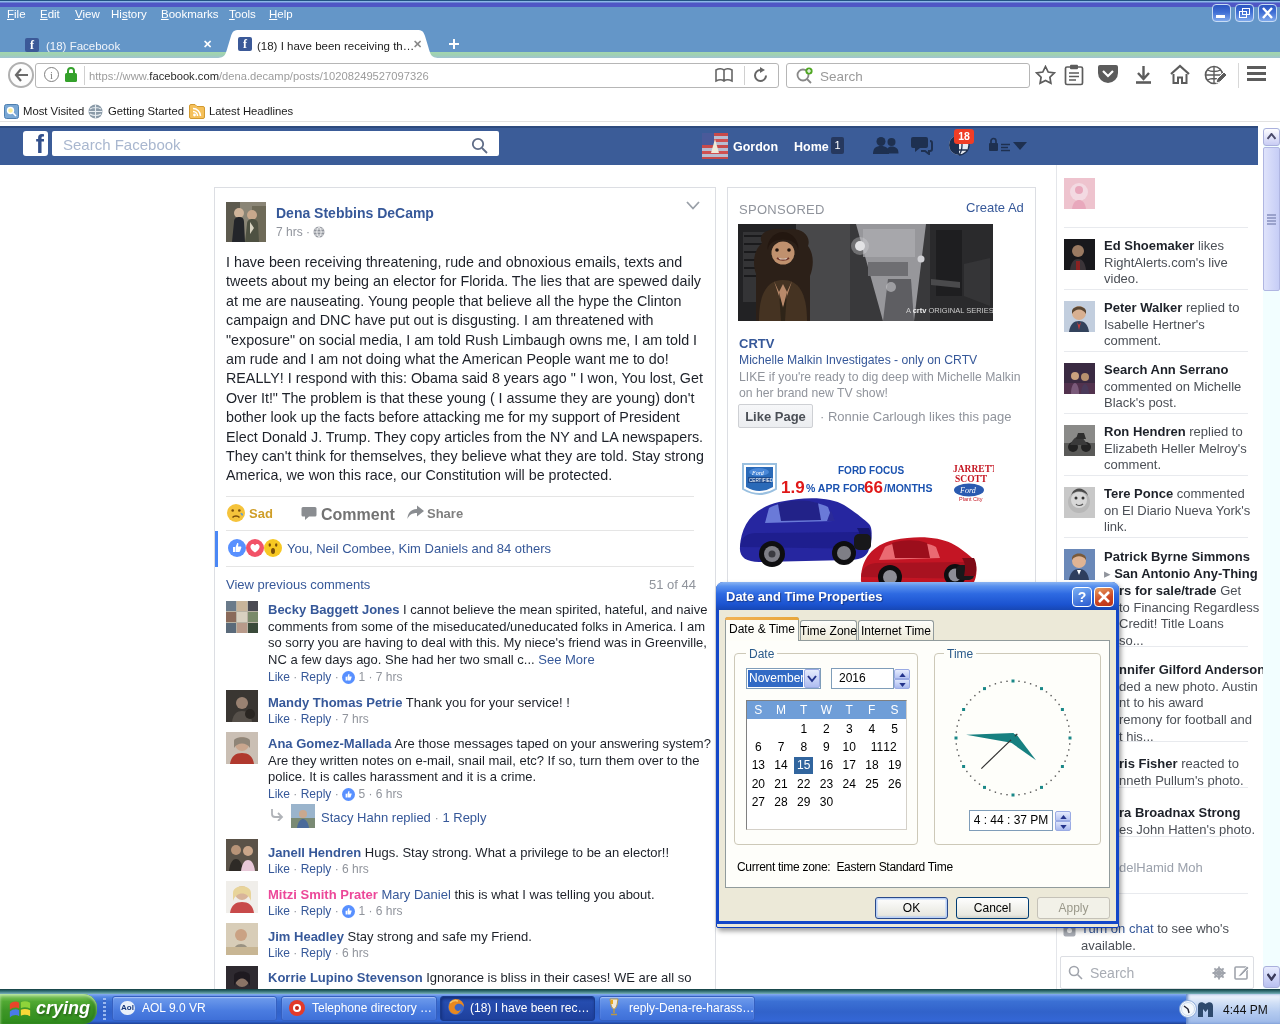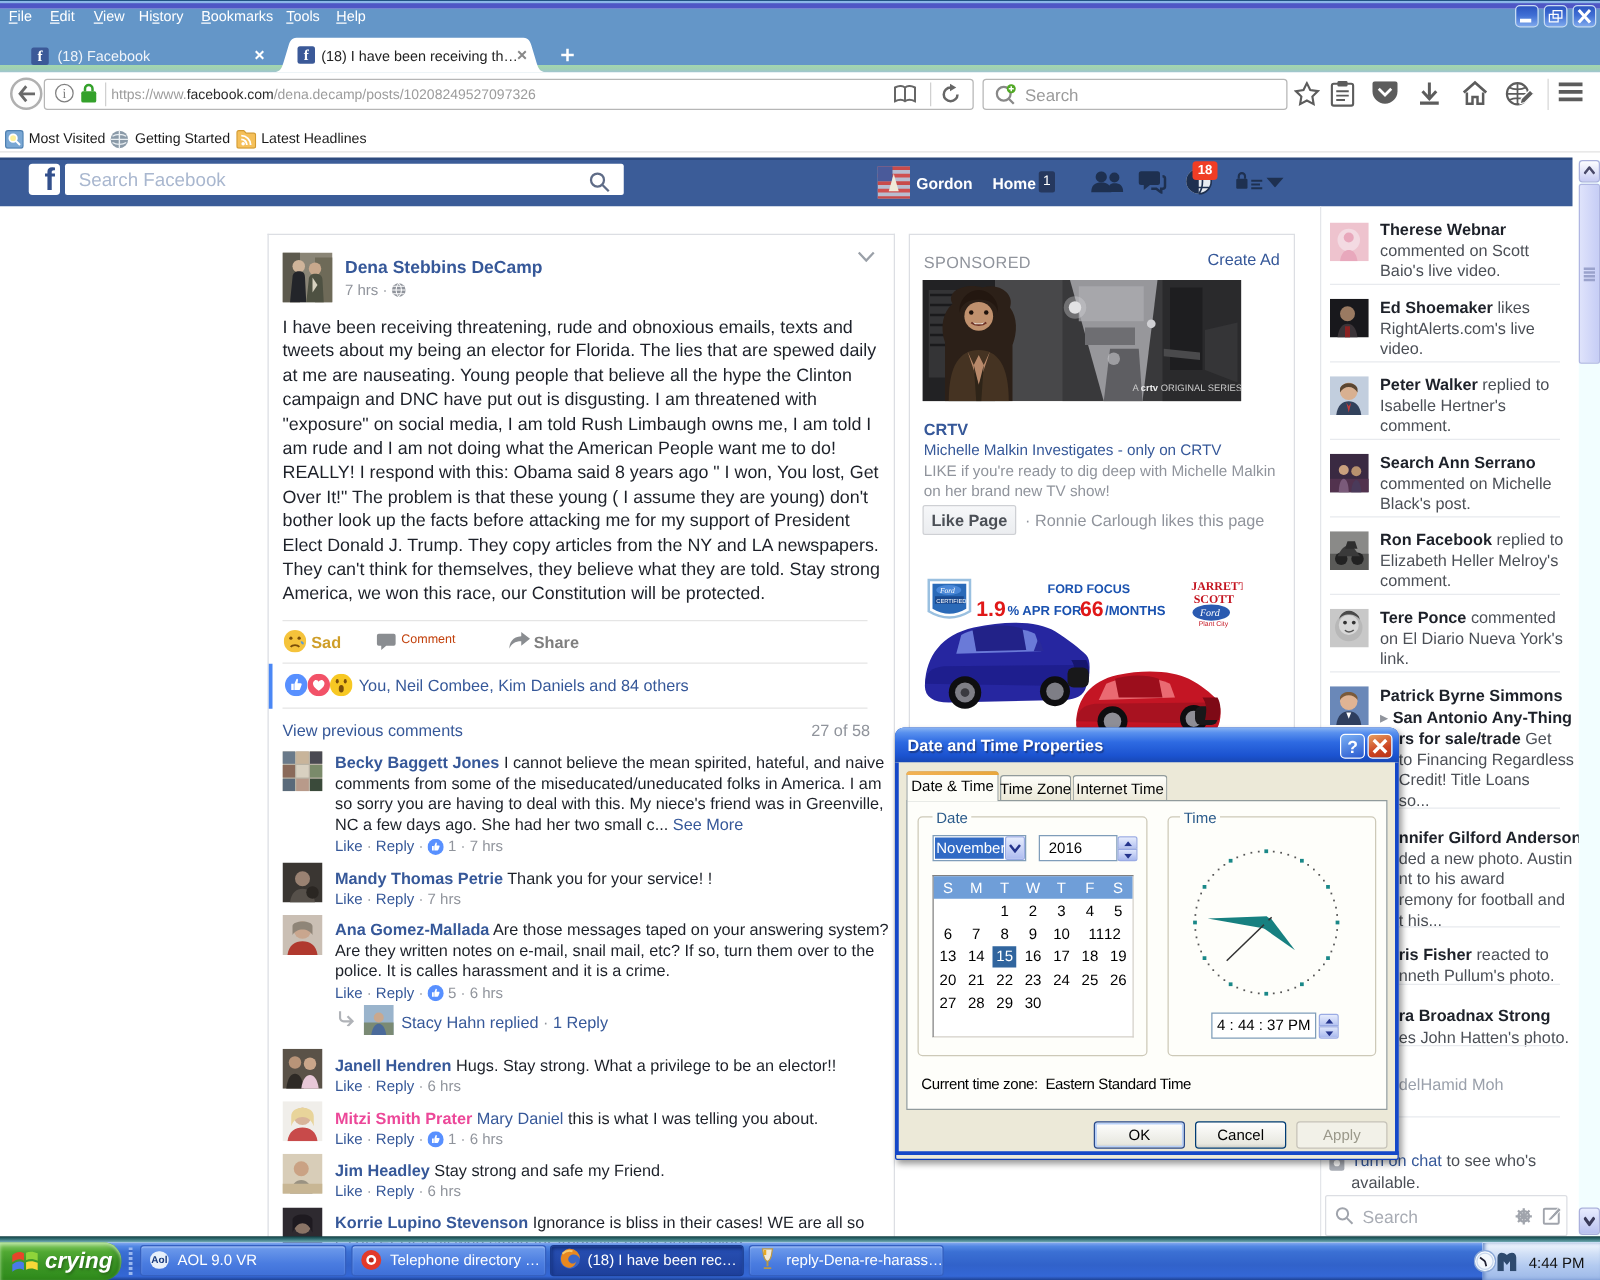--- a/index.html
+++ b/index.html
@@ -208,21 +208,21 @@
       <circle cx="9" cy="9" r="9" fill="#f5c33b"></circle>
       <circle cx="5.7" cy="6.5" r="1.3" fill="#7a4e0a"></circle>
       <circle cx="12.3" cy="6.5" r="1.3" fill="#7a4e0a"></circle>
       <path d="M5.5,13.5 C7,11.5 11,11.5 12.5,13.5" stroke="#7a4e0a" stroke-width="1.4" fill="none"></path>
       <path d="M13.5,9 C13.5,11 16,13 16,10.5 C16,9.3 14.5,8.7 13.5,9 Z" fill="#5b9bd5"></path>
     </svg>
 <div class="a" style="left:249px;top:506px;font-size:13px;font-weight:bold;color:#cf9e28">Sad</div>
 <svg class="a" style="left:301px;top:506px" width="16" height="15" viewBox="0 0 16 15">
       <path d="M2,1 L14,1 a1.5,1.5 0 0 1 1.5,1.5 L15.5,9 a1.5,1.5 0 0 1 -1.5,1.5 L8,10.5 L4,14 L4,10.5 L2,10.5 a1.5,1.5 0 0 1 -1.5,-1.5 L0.5,2.5 a1.5,1.5 0 0 1 1.5,-1.5" fill="#8a8d91"></path>
     </svg>
-<div class="a" style="left:321px;top:506px;font-size:10px;font-weight:normal;color:#c2410c">Comment</div>
+<div class="a" style="left:321px;top:506px;font-size:16px;font-weight:bold;color:#737373">Comment</div>
 <svg class="a" style="left:407px;top:505px" width="17" height="15" viewBox="0 0 17 15">
       <path d="M10,0.5 L17,6 L10,11.5 L10,8 C5,8 2,10 0.5,14 C0.5,9 3,4.5 10,4 Z" fill="#8a8d91"></path>
     </svg>
 <div class="a" style="left:427px;top:506px;font-size:13px;font-weight:bold;color:#7f7f7f">Share</div>
 <div class="a" style="left:226px;top:530px;width:468px;height:1px;background:#e5e5e5"></div>
 
 <div class="a" style="left:215px;top:531px;width:3px;height:36px;background:#4a87f5"></div>
 <svg class="a" style="left:228px;top:539px" width="18" height="18" viewBox="0 0 18 18">
       <circle cx="9" cy="9" r="9" fill="#5890ff"></circle>
       <path d="M5,8 L7,8 L7,13 L5,13 Z M7.5,8.2 L9,4.5 C9.2,3.8 10.5,4 10.4,5 L10,7.5 L12.5,7.5 C13.3,7.5 13.5,8.2 13.3,8.8 L12,12.3 C11.8,12.9 11.4,13 11,13 L7.5,13 Z" fill="#fff"></path>
@@ -233,21 +233,21 @@
     </svg>
 <svg class="a" style="left:264px;top:539px" width="18" height="18" viewBox="0 0 18 18">
       <circle cx="9" cy="9" r="9" fill="#f7c823"></circle>
       <ellipse cx="5.8" cy="6" rx="1.2" ry="1.8" fill="#7a4e0a"></ellipse>
       <ellipse cx="12.2" cy="6" rx="1.2" ry="1.8" fill="#7a4e0a"></ellipse>
       <ellipse cx="9" cy="12" rx="2" ry="3" fill="#7a4e0a"></ellipse>
     </svg>
 <div class="a" style="left:287px;top:541px;font-size:13px;color:#365899">You, Neil Combee, Kim Daniels and 84 others</div>
 <div class="a" style="left:226px;top:566px;width:468px;height:1px;background:#e5e5e5"></div>
 <div class="a" style="left:226px;top:577px;font-size:13px;color:#365899">View previous comments</div>
-<div class="a" style="left:649px;top:577px;font-size:13px;color:#90949c">27 of 58</div>
+<div class="a" style="left:649px;top:577px;font-size:13px;color:#90949c">51 of 44</div>
 
 <svg class="a" style="left:226px;top:601px" width="32" height="32" viewBox="0 0 32 32">
       <rect width="32" height="32" fill="#b8b2a4"></rect>
       <rect x="0" y="0" width="10" height="10" fill="#6a7a8a"></rect>
       <rect x="11" y="0" width="10" height="10" fill="#c8b49a"></rect>
       <rect x="22" y="0" width="10" height="10" fill="#4a4a52"></rect>
       <rect x="0" y="11" width="10" height="10" fill="#8a6a5a"></rect>
       <rect x="11" y="11" width="10" height="10" fill="#d8d0c0"></rect>
       <rect x="22" y="11" width="10" height="10" fill="#7a8a6a"></rect>
       <rect x="0" y="22" width="10" height="10" fill="#5a6a7a"></rect>
@@ -418,21 +418,20 @@
 </svg>
 
 <div class="a" style="left:1056px;top:165px;width:1px;height:824px;background:#e4e6ea"></div>
 
 <svg class="a" style="left:1064px;top:178px" width="31" height="31" viewBox="0 0 31 31">
       <rect width="31" height="31" fill="#eec3ce"></rect>
       <circle cx="15" cy="14" r="9" fill="#f3dae2"></circle>
       <circle cx="15" cy="12" r="4" fill="#e8a8bc"></circle>
       <path d="M8,31 C9,24 12,22 15,22 C18,22 21,24 22,31 Z" fill="#e8a8bc"></path>
     </svg>
-<div class="a" style="left:1104px;top:176px;font-size:13px;line-height:16.7px;color:#4b4f56;white-space:nowrap"><span class="bold" style="color:#1d2129">Therese Webnar</span><br>commented on Scott<br>Baio's live video.</div>
 <div class="a" style="left:1064px;top:227px;width:184px;height:1px;background:#e8eaee"></div>
 
 <svg class="a" style="left:1064px;top:239px" width="31" height="31" viewBox="0 0 31 31">
       <rect width="31" height="31" fill="#18181c"></rect>
       <circle cx="14" cy="12" r="6" fill="#9a7a62"></circle>
       <path d="M6,31 C7,23 10,20 14,20 C18,20 21,23 22,31 Z" fill="#3a3438"></path>
       <rect x="12" y="22" width="4" height="9" fill="#8a2222"></rect>
     </svg>
 <div class="a" style="left:1104px;top:238px;font-size:13px;line-height:16.7px;color:#4b4f56;white-space:nowrap"><span class="bold" style="color:#1d2129">Ed Shoemaker</span> likes<br>RightAlerts.com's live<br>video.</div>
 <div class="a" style="left:1064px;top:289px;width:184px;height:1px;background:#e8eaee"></div>
@@ -459,21 +458,21 @@
 <div class="a" style="left:1064px;top:413px;width:184px;height:1px;background:#e8eaee"></div>
 
 <svg class="a" style="left:1064px;top:425px" width="31" height="31" viewBox="0 0 31 31">
       <rect width="31" height="31" fill="#8a8a88"></rect>
       <rect y="18" width="31" height="13" fill="#5a5a58"></rect>
       <circle cx="9" cy="22" r="5" fill="#222"></circle>
       <circle cx="22" cy="22" r="5" fill="#222"></circle>
       <path d="M6,20 C10,12 14,10 18,12 L24,20 Z" fill="#3a3a3a"></path>
       <path d="M14,8 L20,8 L22,14 L12,14 Z" fill="#2e2e2e"></path>
     </svg>
-<div class="a" style="left:1104px;top:424px;font-size:13px;line-height:16.7px;color:#4b4f56;white-space:nowrap"><span class="bold" style="color:#1d2129">Ron Facebook</span> replied to<br>Elizabeth Heller Melroy's<br>comment.</div>
+<div class="a" style="left:1104px;top:424px;font-size:13px;line-height:16.7px;color:#4b4f56;white-space:nowrap"><span class="bold" style="color:#1d2129">Ron Hendren</span> replied to<br>Elizabeth Heller Melroy's<br>comment.</div>
 <div class="a" style="left:1064px;top:475px;width:184px;height:1px;background:#e8eaee"></div>
 
 <svg class="a" style="left:1064px;top:487px" width="31" height="31" viewBox="0 0 31 31">
       <rect width="31" height="31" fill="#c8c8c8"></rect>
       <circle cx="15" cy="15" r="11" fill="#b8b8b8"></circle>
       <circle cx="15" cy="13" r="8" fill="#d8d8d8"></circle>
       <circle cx="12" cy="11" r="1.5" fill="#333"></circle>
       <circle cx="19" cy="11" r="1.5" fill="#333"></circle>
       <path d="M12,17 C13,19 17,19 19,17" stroke="#555" stroke-width="1.2" fill="none"></path>
       <path d="M7,9 C9,3 21,3 24,9 L23,6 C19,0 11,0 8,6 Z" fill="#4a4a4a"></path>

